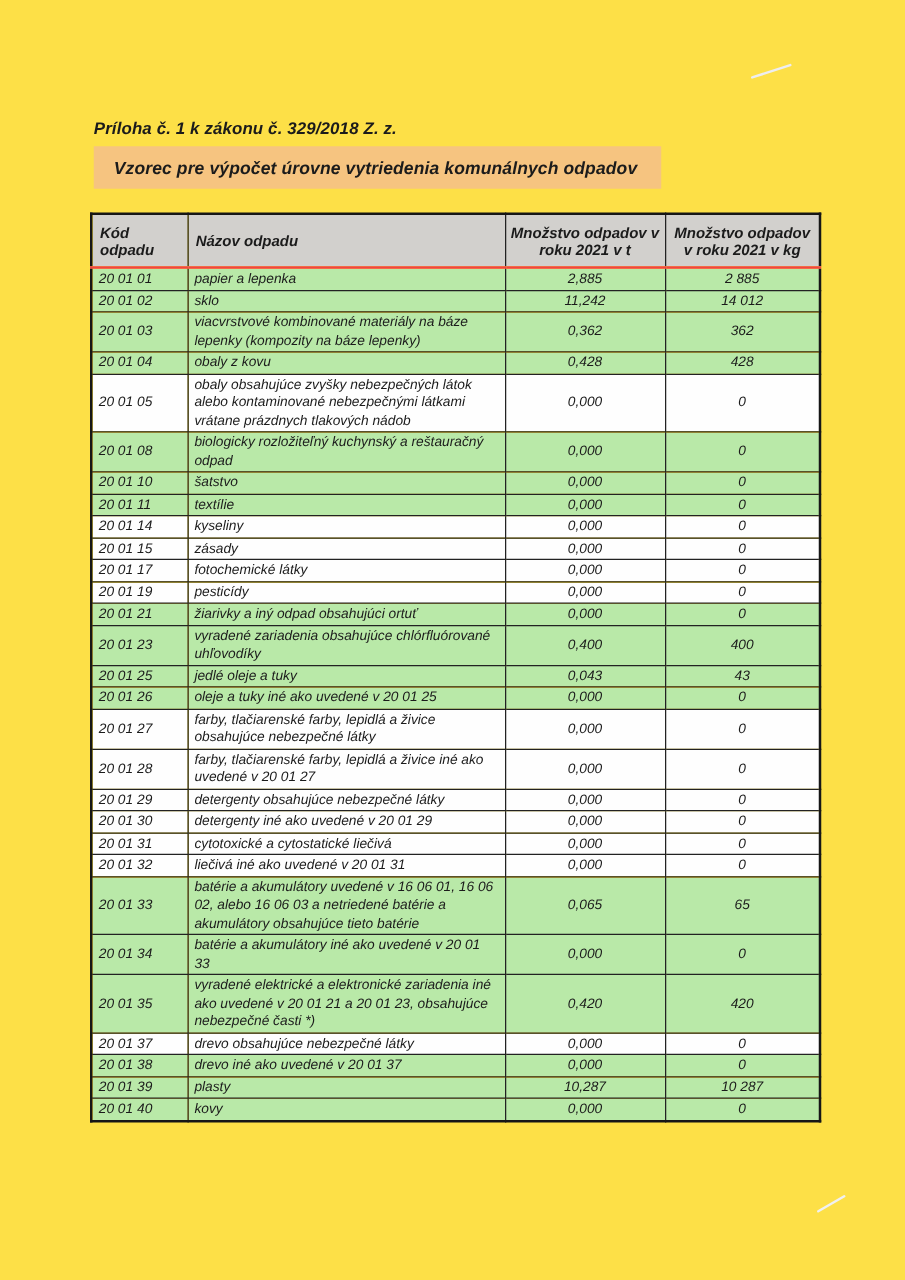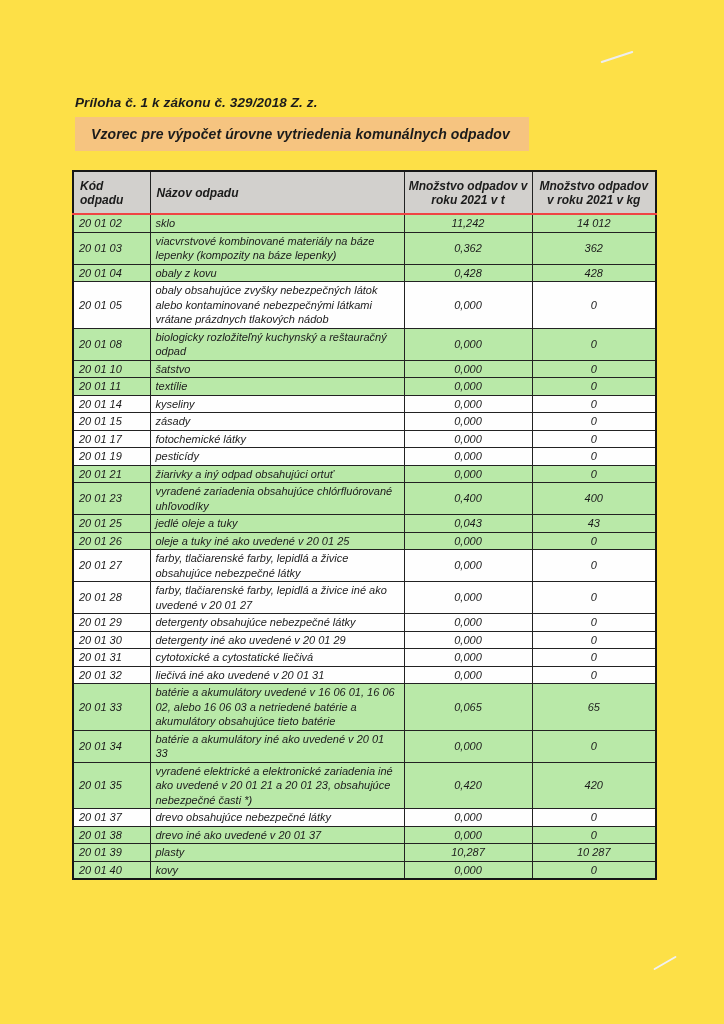--- a/index.html
+++ b/index.html
@@ -128,20 +128,26 @@
     <thead>
       <tr>
         <th class="col-code">Kód odpadu</th>
         <th class="col-name">Názov odpadu</th>
         <th class="col-qty">Množstvo odpadov v roku 2021 v t</th>
         <th class="col-qty">Množstvo odpadov v roku 2021 v kg</th>
       </tr>
     </thead>
     <tbody>
         <tr class="hl">
+          <td class="code">20 01 01</td>
+          <td class="name">papier a lepenka</td>
+          <td class="t">2,885</td>
+          <td class="kg">2 885</td>
+        </tr>
+        <tr class="hl">
           <td class="code">20 01 02</td>
           <td class="name">sklo</td>
           <td class="t">11,242</td>
           <td class="kg">14 012</td>
         </tr>
         <tr class="hl">
           <td class="code">20 01 03</td>
           <td class="name">viacvrstvové kombinované materiály na báze lepenky (kompozity na báze lepenky)</td>
           <td class="t">0,362</td>
           <td class="kg">362</td>

